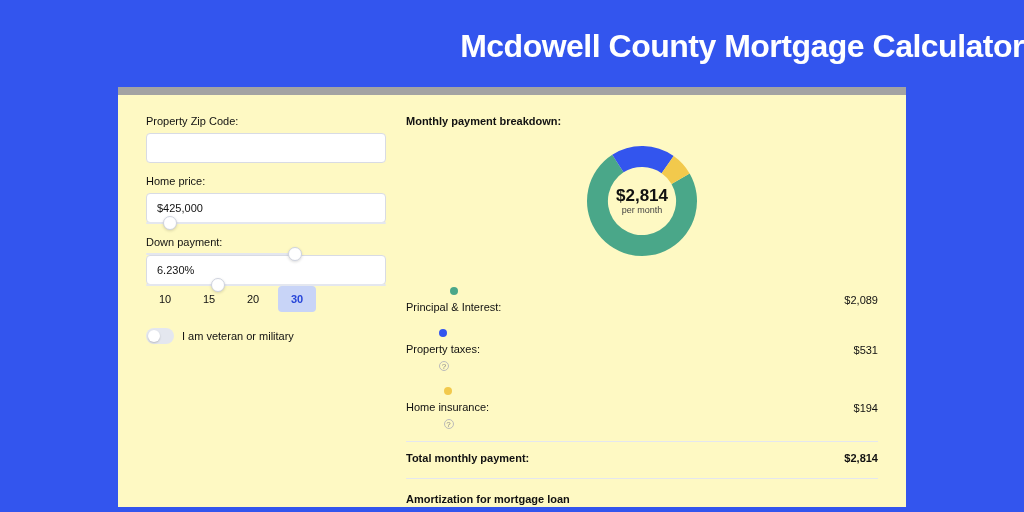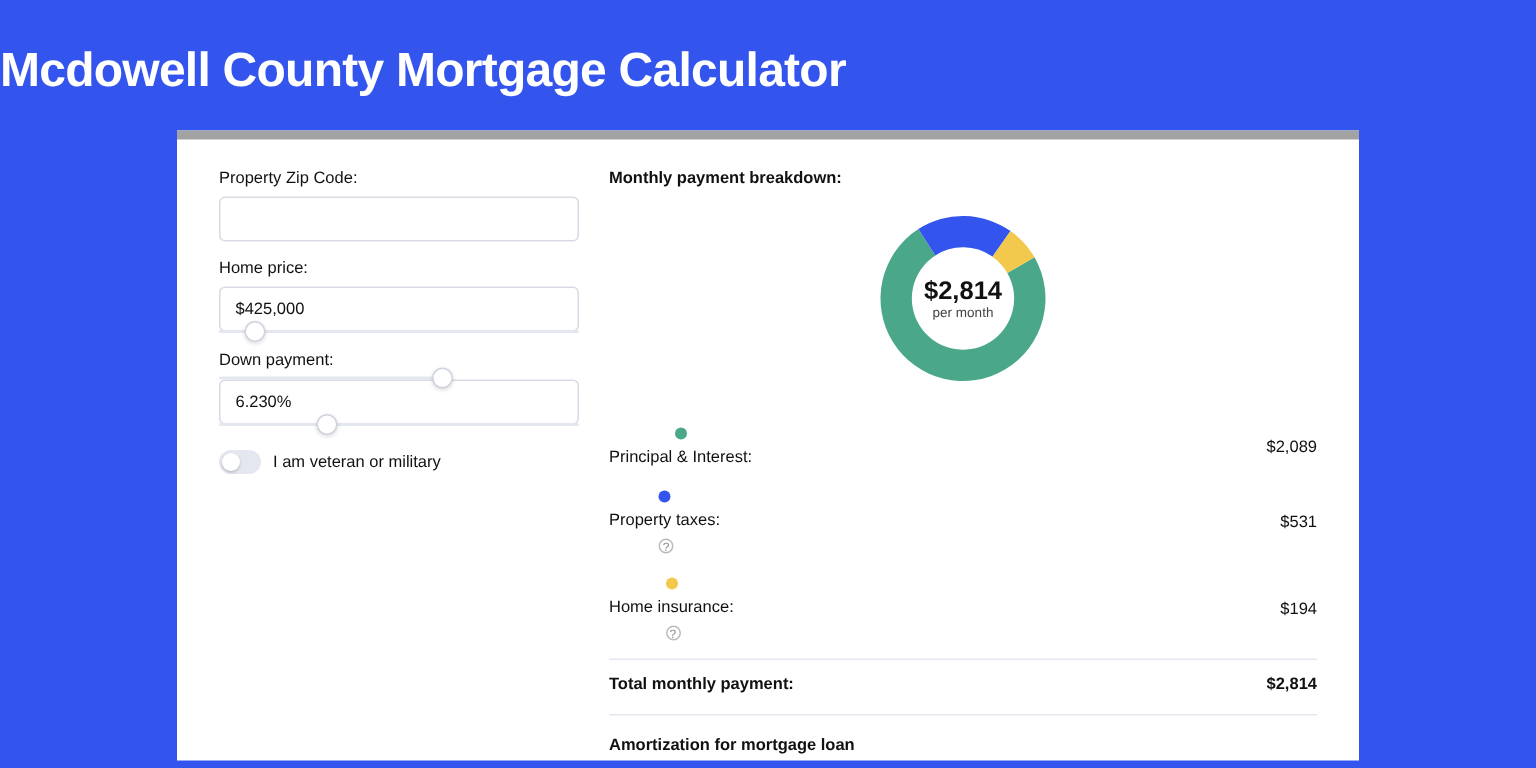--- a/index.html
+++ b/index.html
@@ -4,32 +4,32 @@
 <style>
   * { box-sizing: border-box; margin: 0; padding: 0; }
   body {
     width: 1024px;
     height: 512px;
     background: #3355ee;
     font-family: -apple-system, BlinkMacSystemFont, "Segoe UI", Arial, sans-serif;
     overflow: hidden;
   }
   .page-title {
-    text-align: left;
+    text-align: right;
     color: #ffffff;
     font-size: 32px;
     font-weight: 700;
     padding: 28px 0 22px 0;
     letter-spacing: -0.5px;
   }
   .card {
-    background: #ffffff;
+    background: #fef9c3;
     width: 788px;
     margin: 0 auto;
-    border-top: 6px solid #a3a3a3;
+    border-top: 8px solid #a3a3a3;
     display: flex;
     padding: 20px 28px 0 28px;
     gap: 20px;
     height: 420px;
     overflow: hidden;
   }
   .left { width: 240px; flex-shrink: 0; }
   .right { flex: 1; }
   .lbl {
     font-size: 11px;
@@ -174,20 +174,26 @@
     <div class="lbl">Down payment:</div>
     <div class="slider-track" style="width:62%">
       <div class="slider-thumb" style="left:100%"></div>
     </div>
 
     <input class="inp" value="6.230%" style="">
     <div class="slider-track">
       <div class="slider-thumb" style="left: 30%;"></div>
     </div>
 
+    <div class="period-btns" id="period-btns">
+        <div class="pbtn">10</div>
+        <div class="pbtn">15</div>
+        <div class="pbtn">20</div>
+        <div class="pbtn sel">30</div>
+      </div>
 
     <div class="toggle-row">
       <div class="toggle"></div>
       <div class="toggle-lbl">I am veteran or military</div>
     </div>
   </div>
 
   <div class="right">
     <div class="section-title">Monthly payment breakdown:</div>
 

